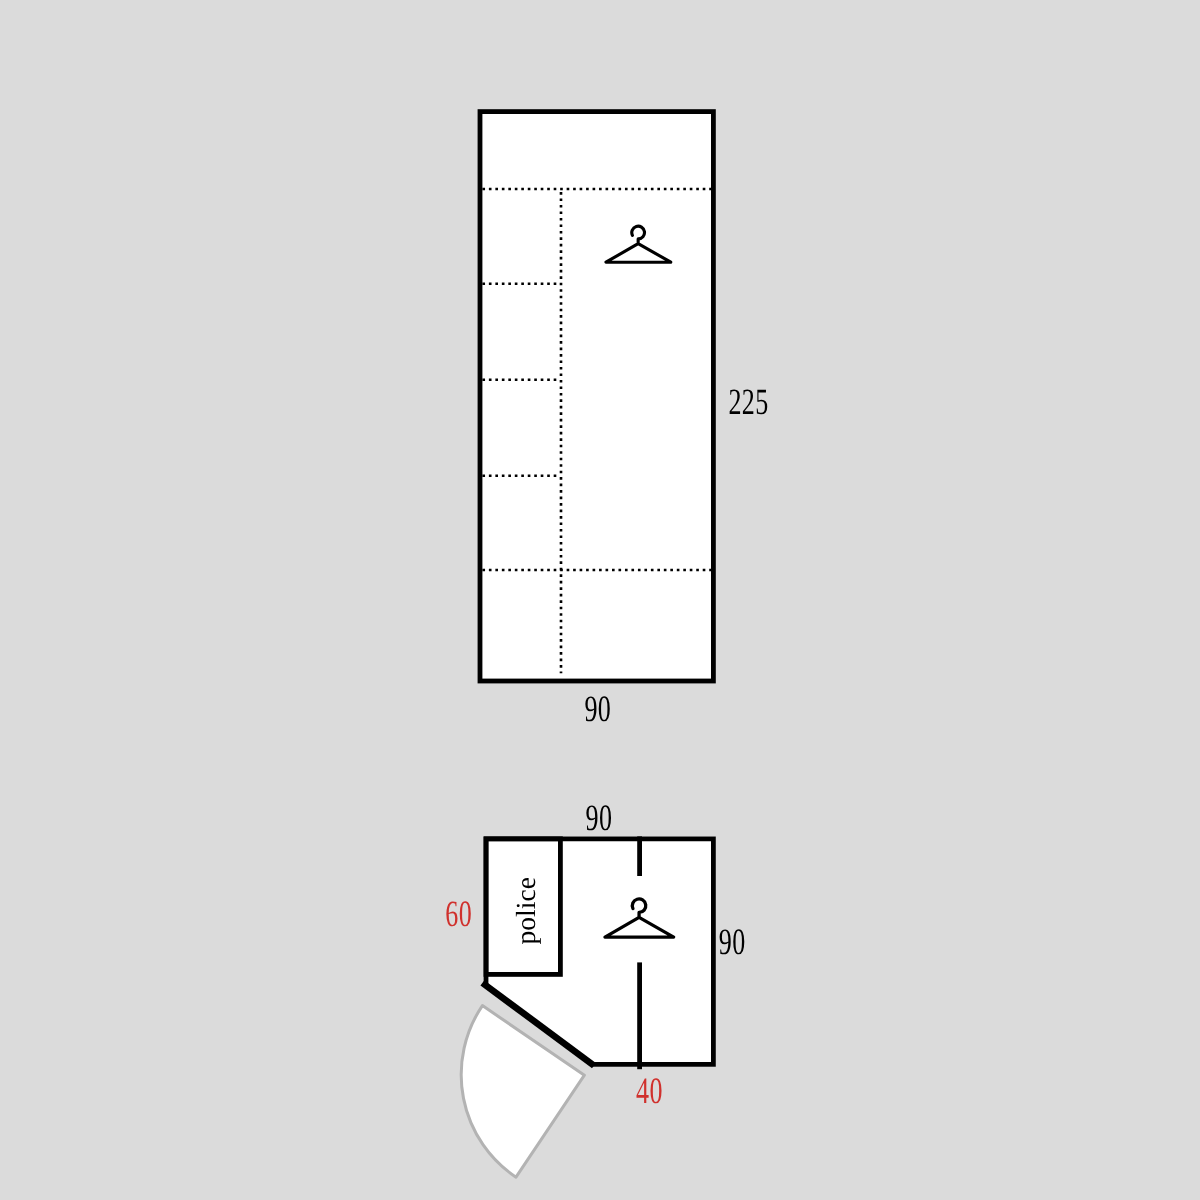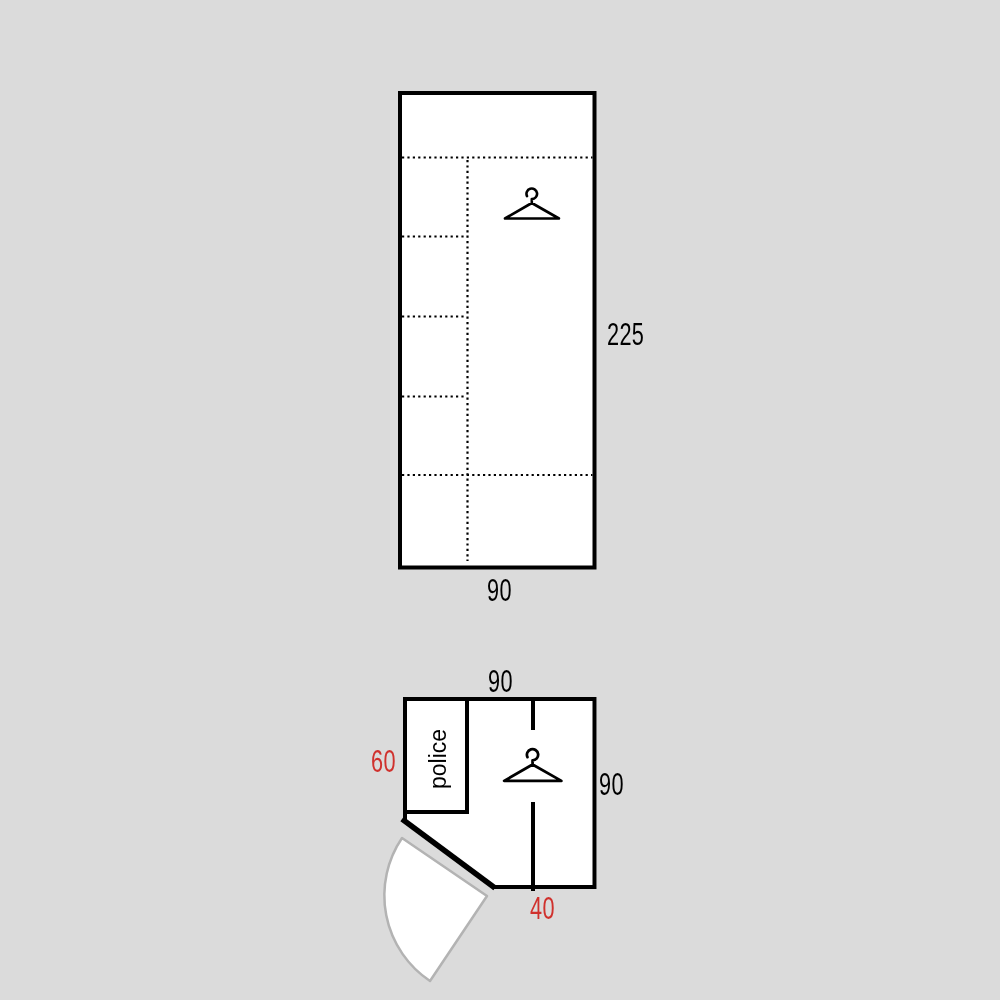--- a/index.html
+++ b/index.html
@@ -7,21 +7,21 @@
     padding: 0;
     width: 1000px;
     height: 1000px;
     background: #dbdbdb;
     overflow: hidden;
   }
   .canvas {
     position: relative;
     width: 907px;
     height: 1000px;
-    font-family: Liberation Sans, sans-serif;
+    font-family: Liberation Serif, serif;
   }
   .canvas svg {
     position: absolute;
     left: 0;
     top: 0;
   }
   .dim {
     position: absolute;
     font-size: 31px;
     line-height: 1;

